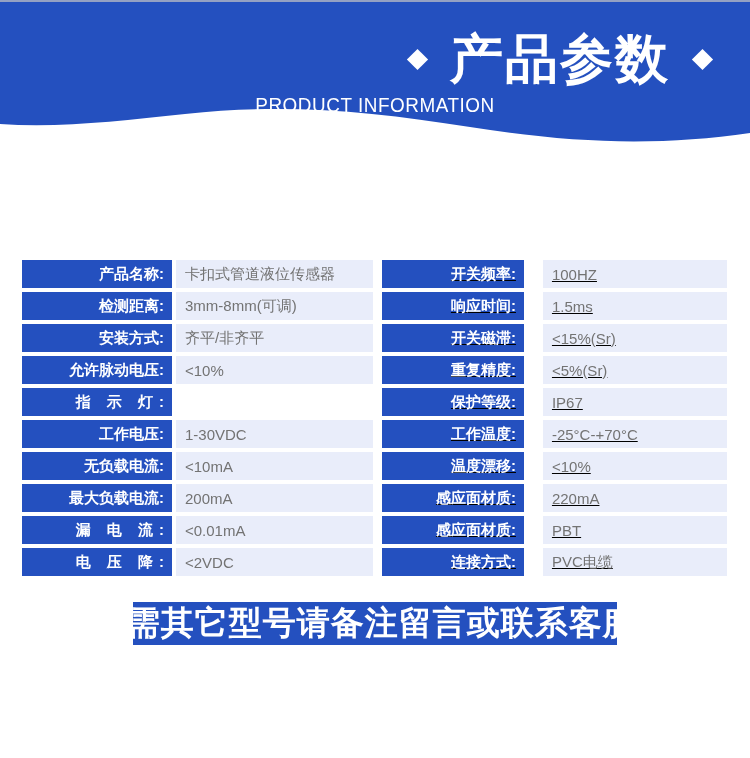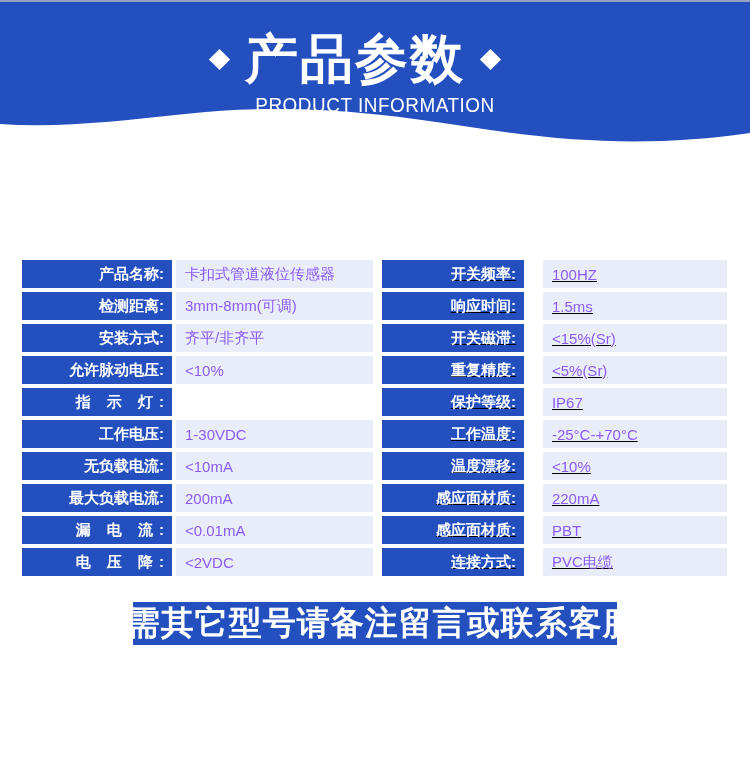--- a/index.html
+++ b/index.html
@@ -42,22 +42,22 @@
     opacity: 0.75;
   }
   .title-row {
     position: absolute;
     left: 0;
     top: 26px;
     width: 710px;
     height: 66px;
     display: flex;
     align-items: center;
-    justify-content: center;
-    gap: 18px;
+    justify-content: flex-end;
+    gap: 25px;
   }
   .diamond {
     width: 15px;
     height: 15px;
     background: #ffffff;
     transform: rotate(45deg);
     flex: none;
   }
   .main-title {
     color: #ffffff;
@@ -112,21 +112,21 @@
     padding-right: 8px;
     box-sizing: border-box;
     white-space: nowrap;
     overflow: hidden;
   }
   .spec-col.left  .spec-label { width: 150px; }
   .spec-col.right .spec-label { width: 148px; }
 
   .spec-value {
     background: #E9EDFA;
-    color: #8b5cf6;
+    color: #737373;
     font-size: 15px;
     display: flex;
     align-items: center;
     padding-left: 9px;
     box-sizing: border-box;
     white-space: nowrap;
     overflow: hidden;
   }
   .spec-col.left  .spec-value { width: 197px; margin-left: 4px; }
   .spec-col.right .spec-value { width: 192px; margin-left: 19px; }

